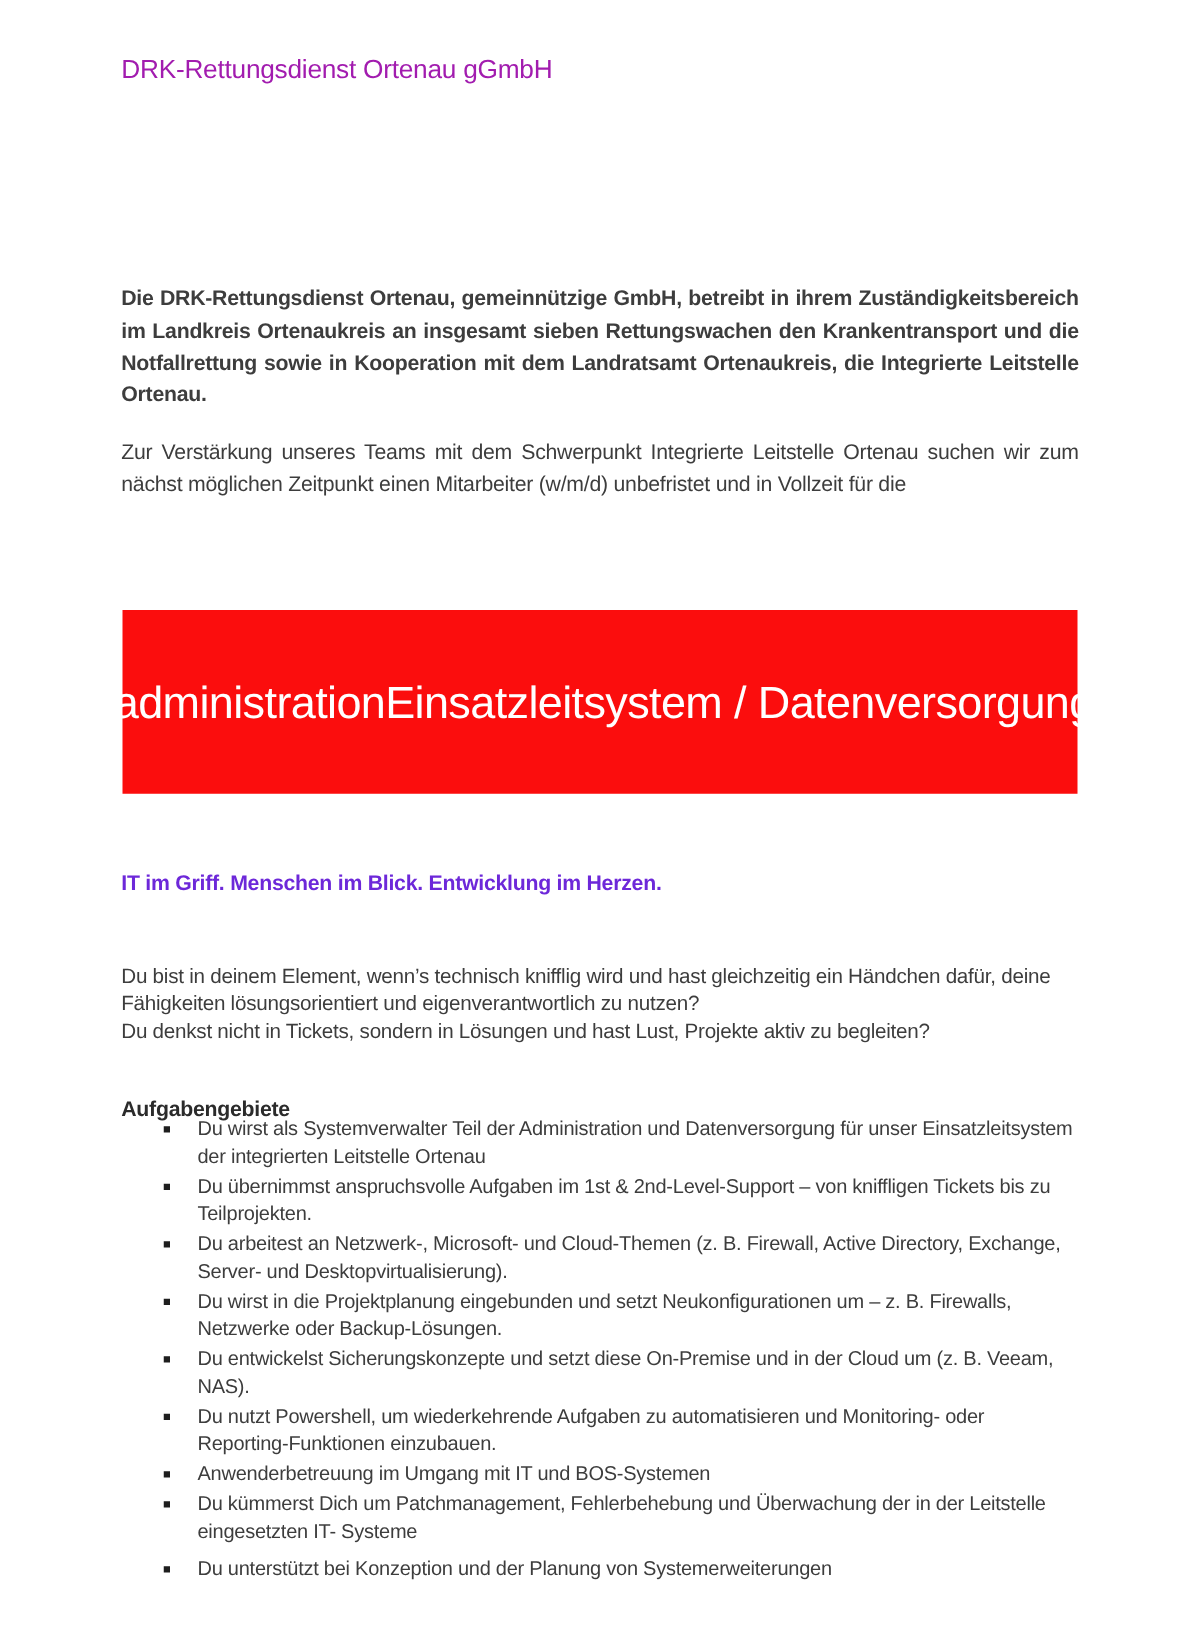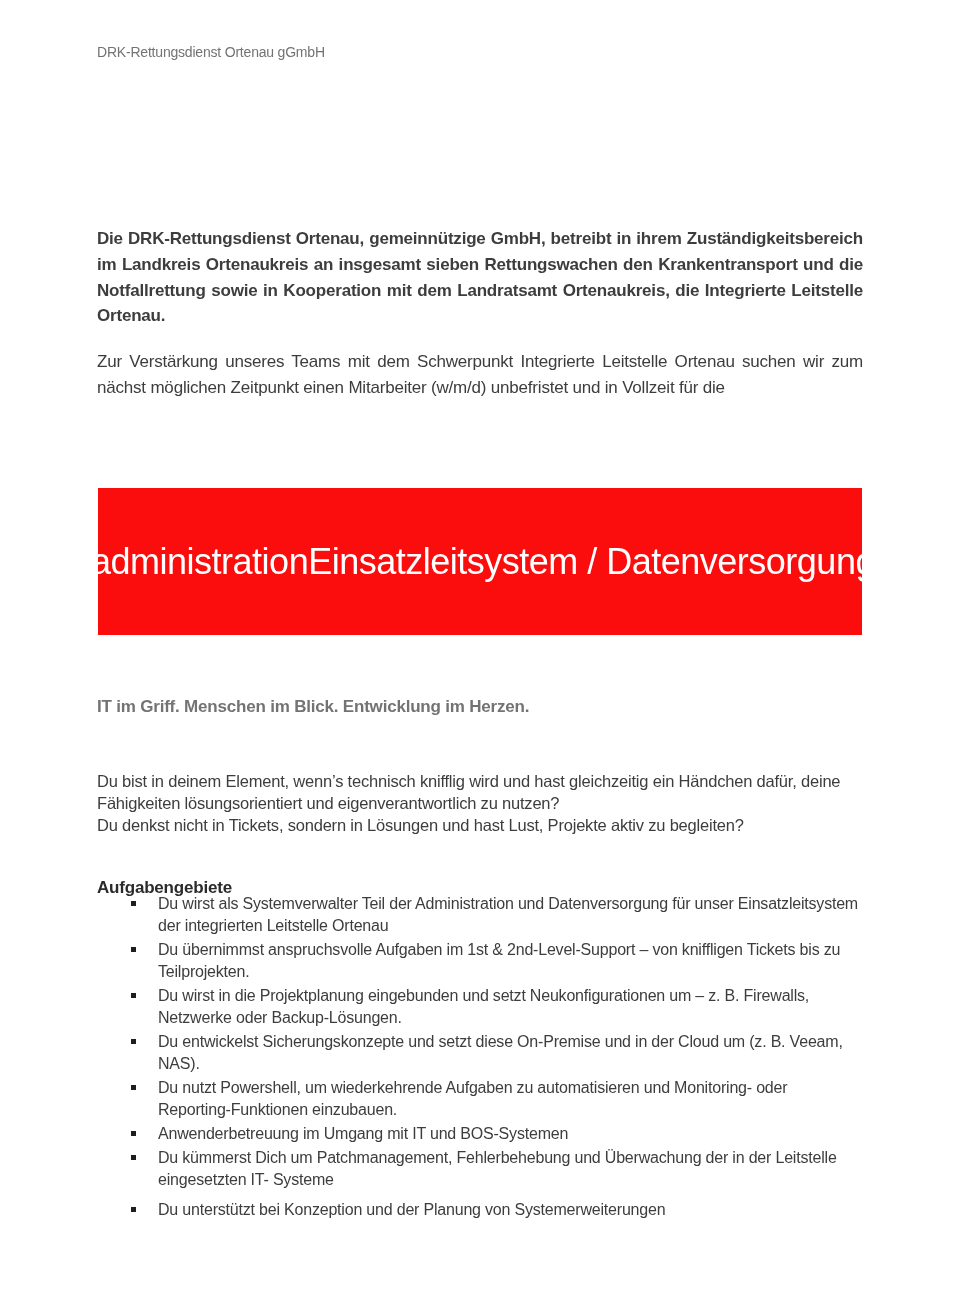--- a/index.html
+++ b/index.html
@@ -13,23 +13,23 @@
     background: #ffffff;
     overflow: hidden;
     color: #3d3d3d;
   }
 
   
   .company-name {
     position: absolute;
     left: 97px;
     top: 44px;
-    font-size: 14px;
-    letter-spacing: -0.2px;
-    color: #737373;
+    font-size: 21px;
+    letter-spacing: -0.2px;
+    color: #a21caf;
   }
 
   .logo {
     position: absolute;
     left: 610px;
     top: 17px;
     display: flex;
     align-items: flex-start;
   }
   .logo-cross {
@@ -96,21 +96,21 @@
   }
 
   
   .tagline {
     position: absolute;
     left: 97px;
     top: 697px;
     font-size: 17px;
     font-weight: 700;
     letter-spacing: -0.2px;
-    color: #737373;
+    color: #6d28d9;
   }
 
   .pitch {
     position: absolute;
     left: 97px;
     top: 739px;
     width: 770px;
     font-size: 16.5px;
     line-height: 21.8px;
     letter-spacing: -0.2px;
@@ -186,20 +186,21 @@
     <li class="task-item">
       <span class="bullet-square"></span>
       <span>Du wirst als Systemverwalter Teil der Administration und Datenversorgung für unser Einsatzleitsystem der integrierten Leitstelle Ortenau</span>
     </li>
     <li class="task-item">
       <span class="bullet-square"></span>
       <span>Du übernimmst anspruchsvolle Aufgaben im 1st &amp; 2nd-Level-Support – von kniffligen Tickets bis zu Teilprojekten.</span>
     </li>
     <li class="task-item">
       <span class="bullet-square"></span>
+      <span>Du arbeitest an Netzwerk-, Microsoft- und Cloud-Themen (z. B. Firewall, Active Directory, Exchange, Server- und Desktopvirtualisierung).</span>
     </li>
     <li class="task-item">
       <span class="bullet-square"></span>
       <span>Du wirst in die Projektplanung eingebunden und setzt Neukonfigurationen um – z. B. Firewalls, Netzwerke oder Backup-Lösungen.</span>
     </li>
     <li class="task-item">
       <span class="bullet-square"></span>
       <span>Du entwickelst Sicherungskonzepte und setzt diese On-Premise und in der Cloud um (z. B. Veeam, NAS).</span>
     </li>
     <li class="task-item">

